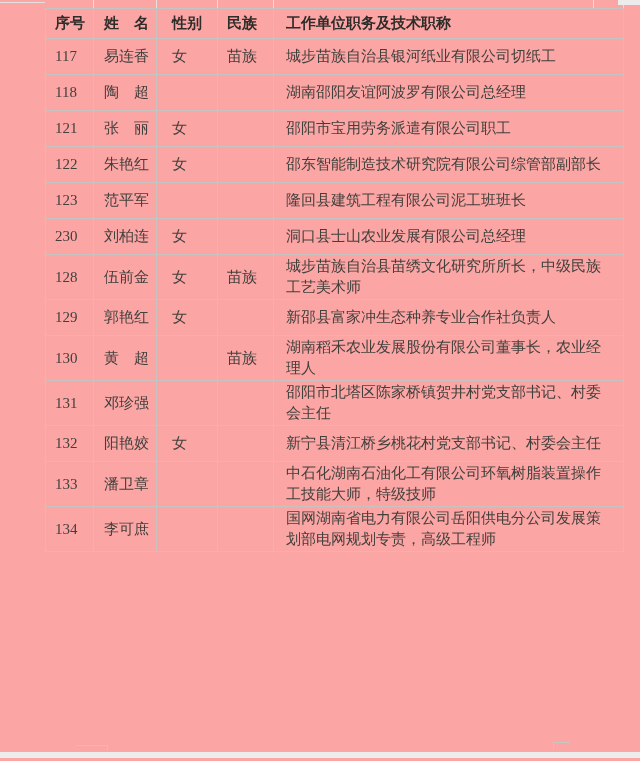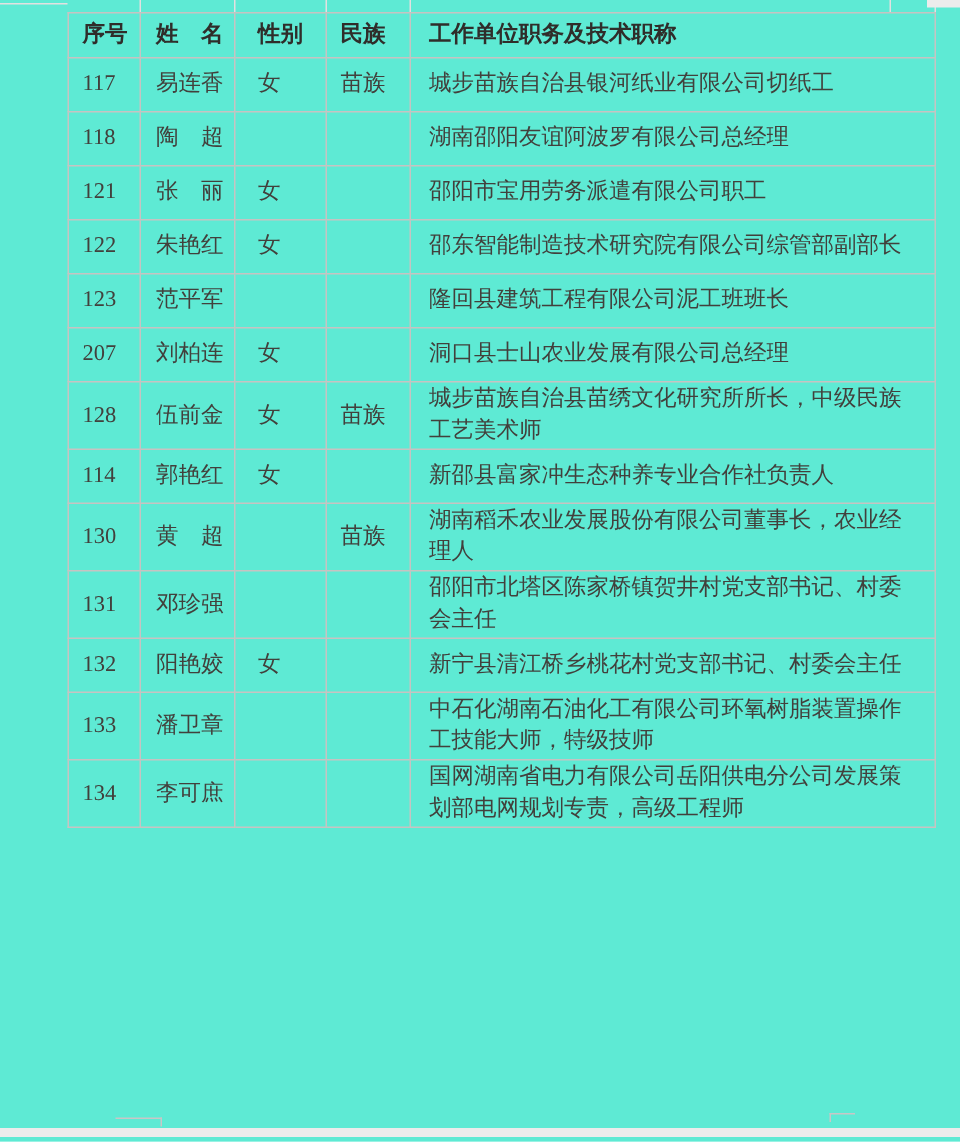--- a/index.html
+++ b/index.html
@@ -10,21 +10,21 @@
   body {
     width: 640px;
     height: 761px;
     position: relative;
     overflow: hidden;
     font-family: "Liberation Serif", serif;
   }
   .page {
     position: absolute;
     inset: 0;
-    background: #5eead4;
+    background: #fca5a5;
   }
   
   table.roster {
     position: absolute;
     left: 45px;
     top: 8px;
     width: 578px;
     border-collapse: collapse;
     table-layout: fixed;
   }
@@ -138,35 +138,35 @@
           <td class="c-position">邵东智能制造技术研究院有限公司综管部副部长</td>
         </tr>
         <tr>
           <td class="c-no">123</td>
           <td class="c-name">范平军</td>
           <td class="c-gender"></td>
           <td class="c-ethnic"></td>
           <td class="c-position">隆回县建筑工程有限公司泥工班班长</td>
         </tr>
         <tr>
-          <td class="c-no">207</td>
+          <td class="c-no">230</td>
           <td class="c-name">刘柏连</td>
           <td class="c-gender">女</td>
           <td class="c-ethnic"></td>
           <td class="c-position">洞口县士山农业发展有限公司总经理</td>
         </tr>
         <tr>
           <td class="c-no">128</td>
           <td class="c-name">伍前金</td>
           <td class="c-gender">女</td>
           <td class="c-ethnic">苗族</td>
           <td class="c-position">城步苗族自治县苗绣文化研究所所长，中级民族工艺美术师</td>
         </tr>
         <tr>
-          <td class="c-no">114</td>
+          <td class="c-no">129</td>
           <td class="c-name">郭艳红</td>
           <td class="c-gender">女</td>
           <td class="c-ethnic"></td>
           <td class="c-position">新邵县富家冲生态种养专业合作社负责人</td>
         </tr>
         <tr>
           <td class="c-no">130</td>
           <td class="c-name">黄　超</td>
           <td class="c-gender"></td>
           <td class="c-ethnic">苗族</td>

